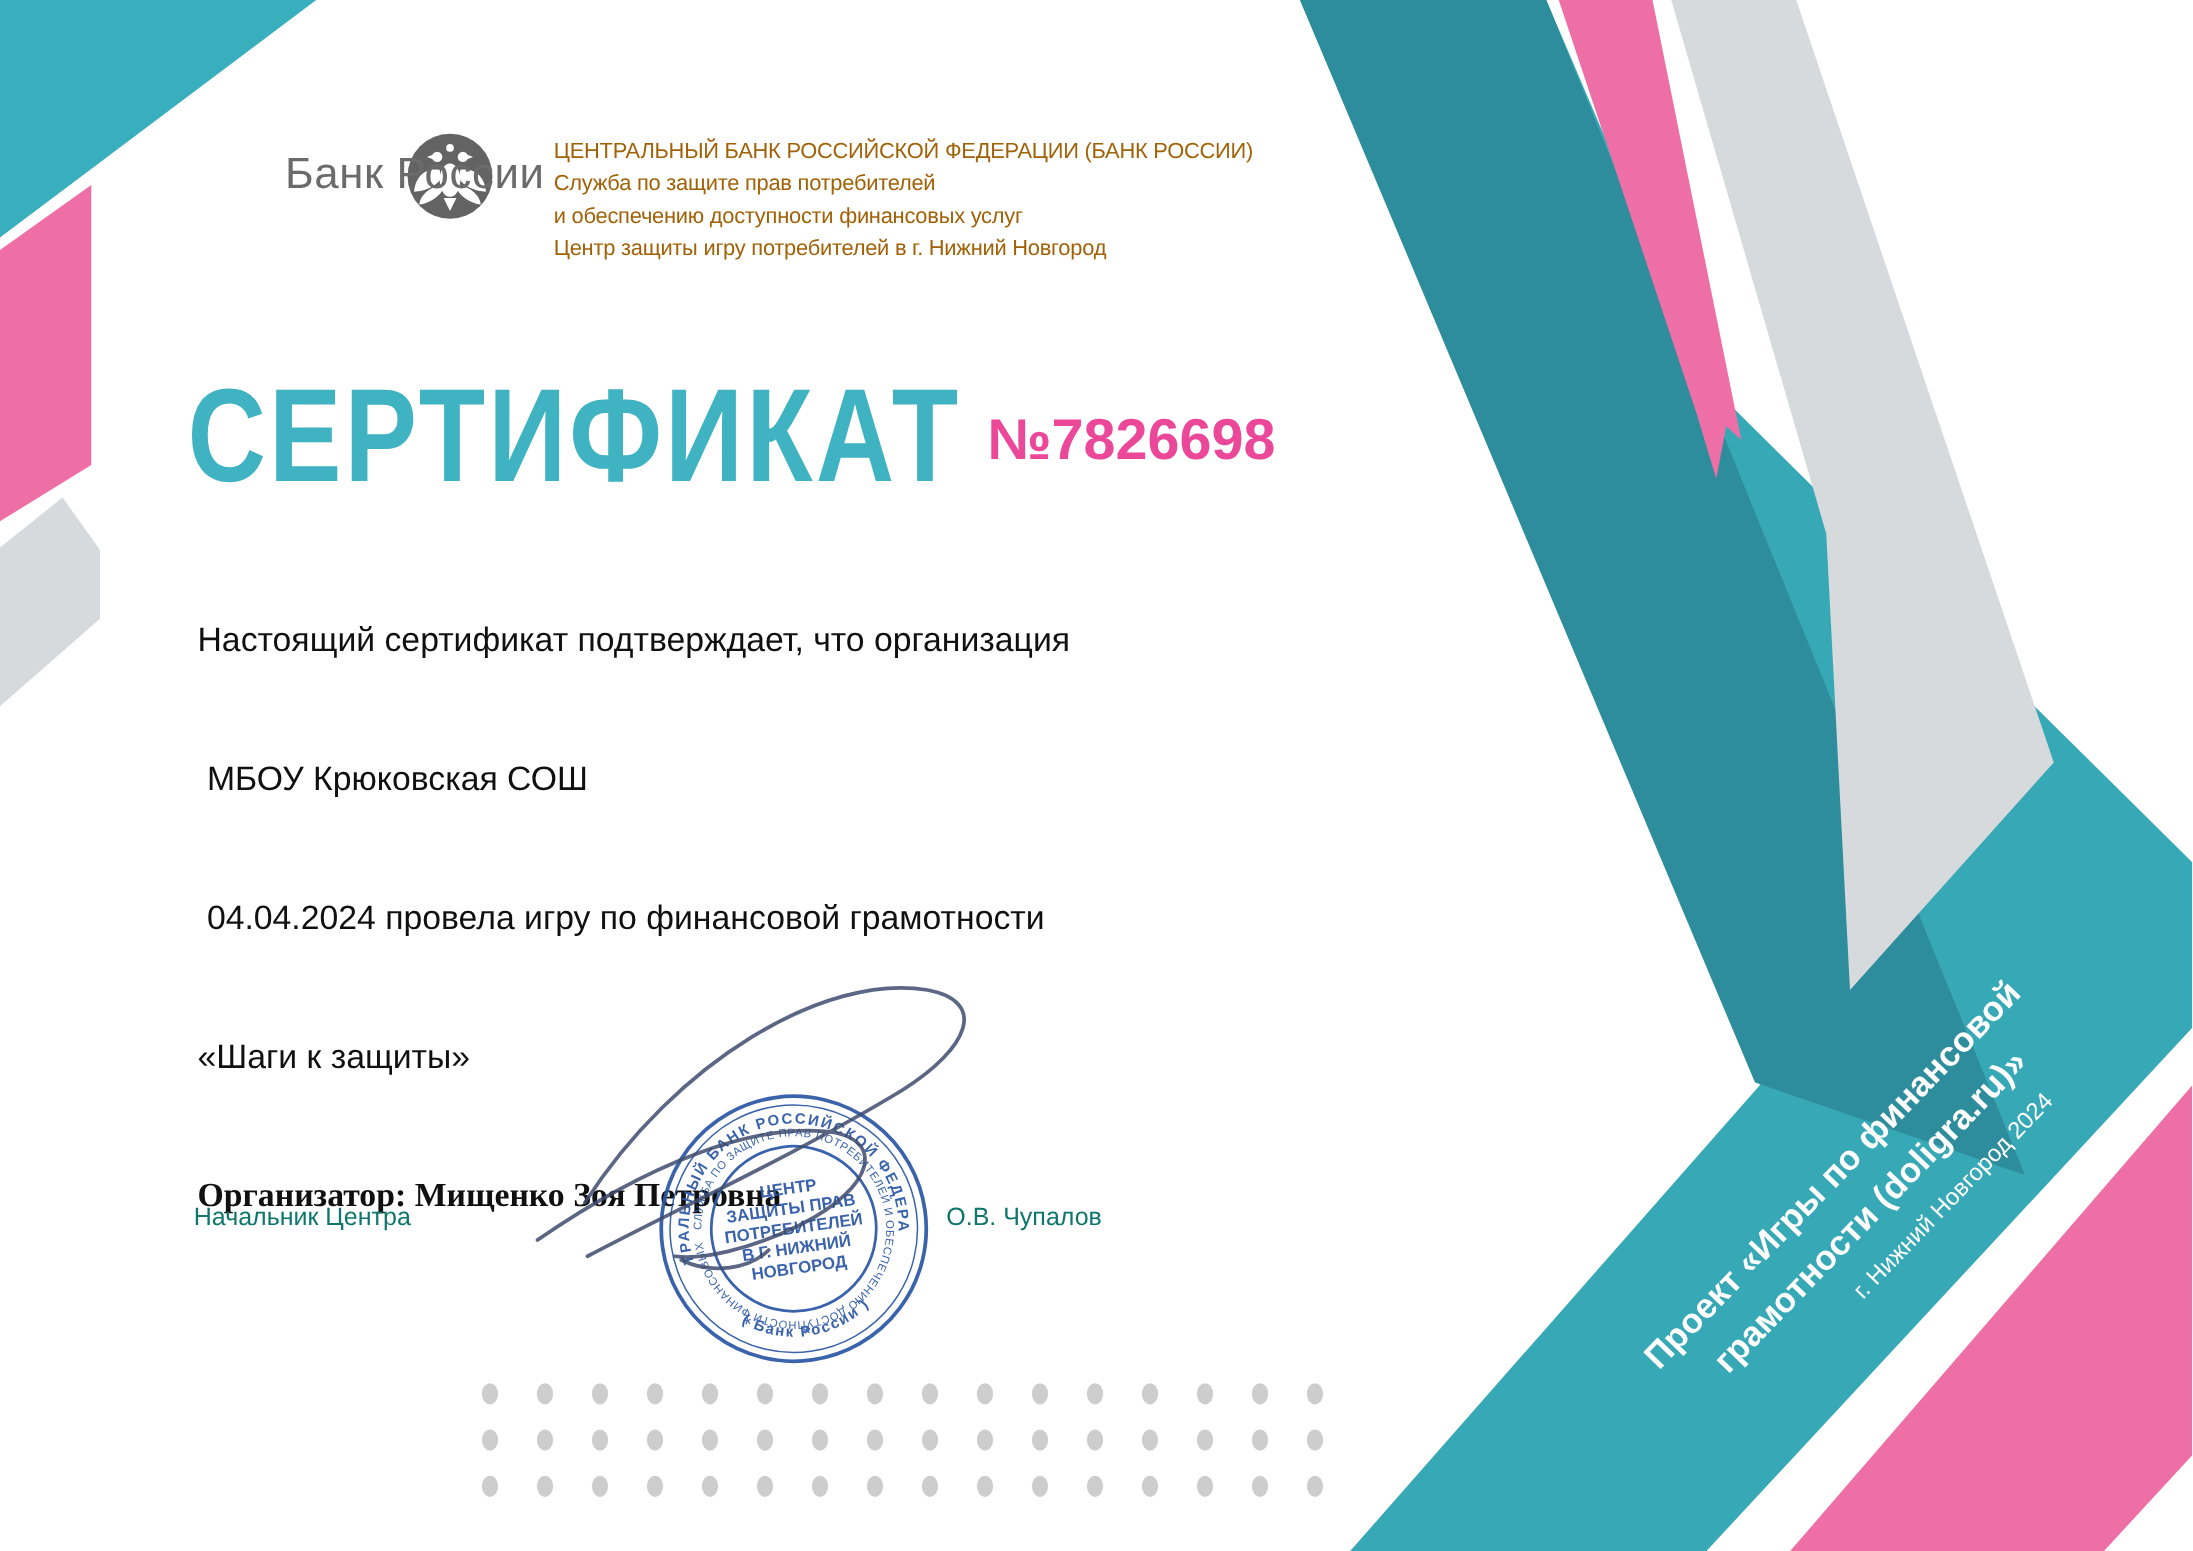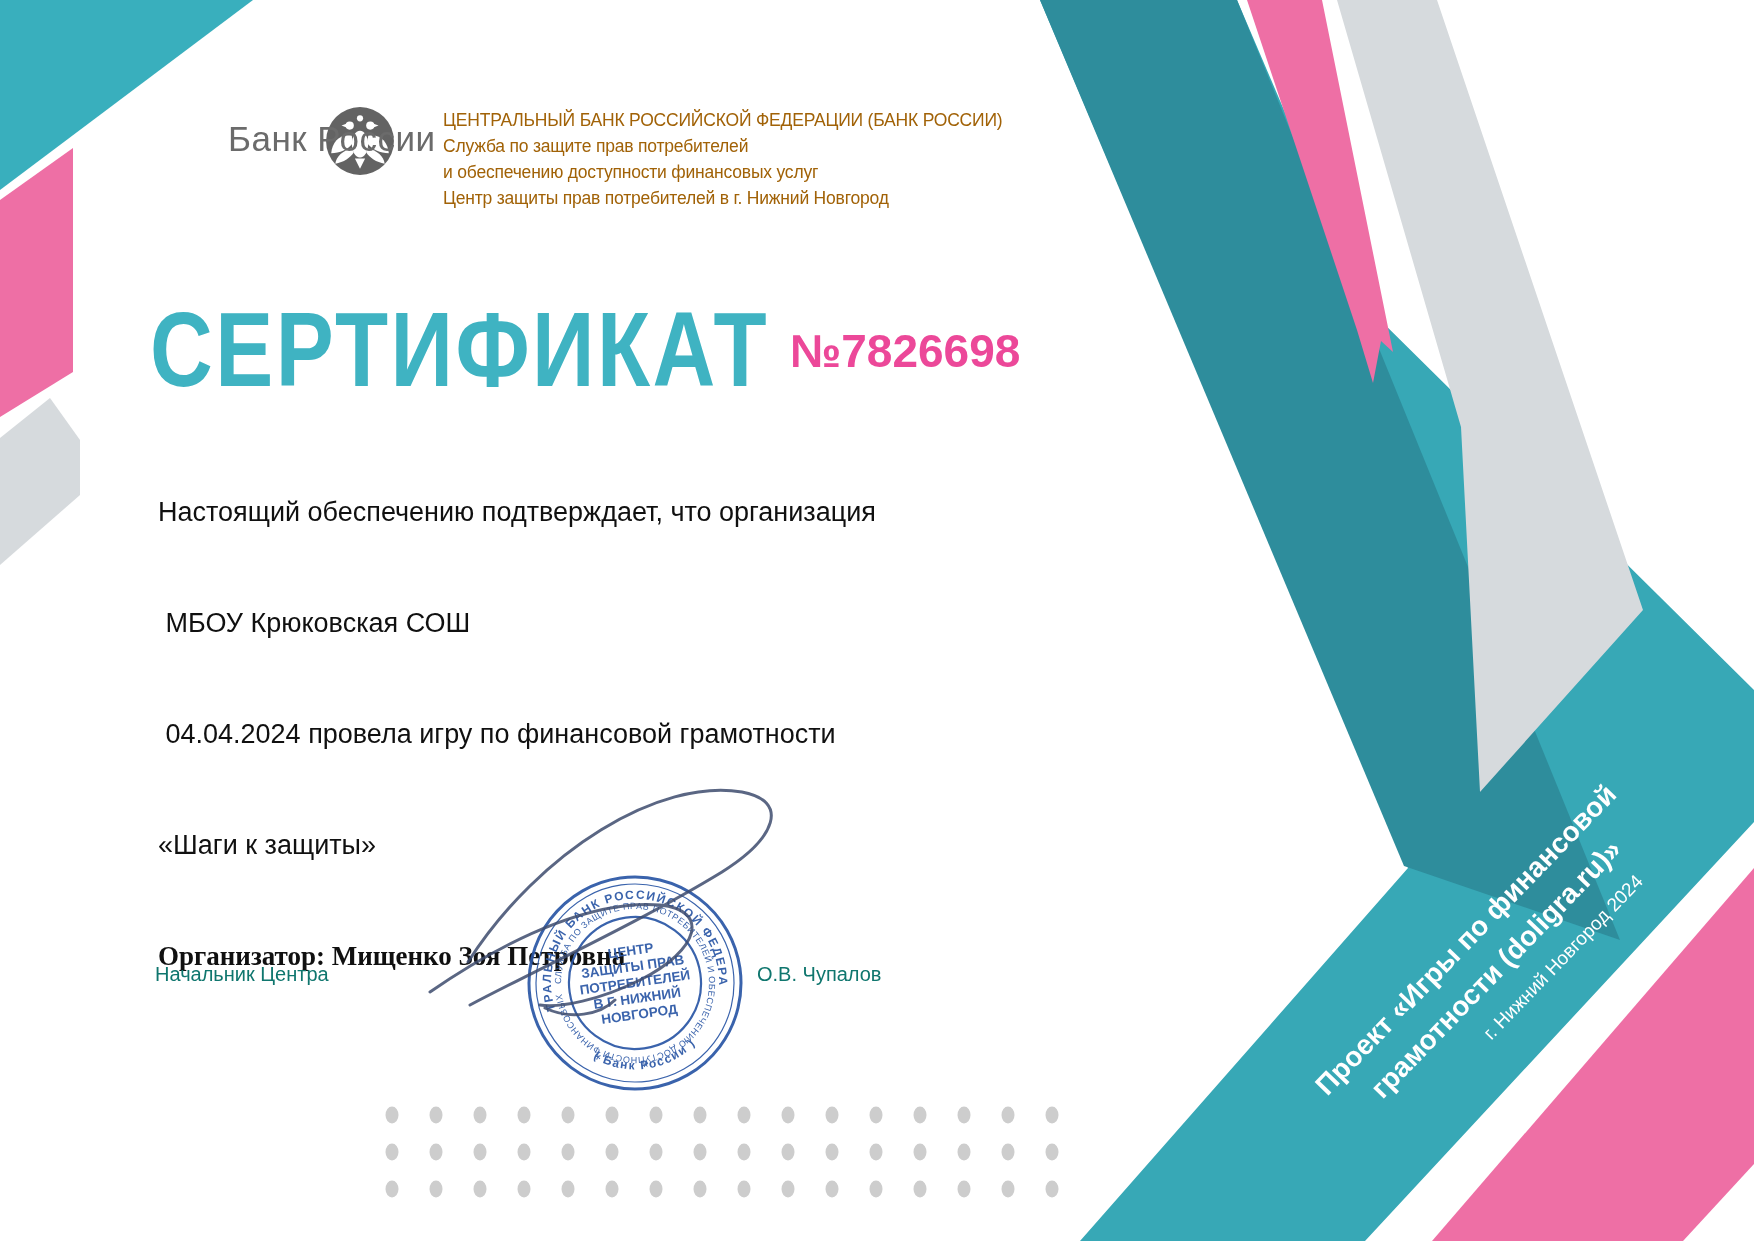--- a/index.html
+++ b/index.html
@@ -117,28 +117,28 @@
         <polygon points="30,52 40,52 35,62"></polygon>
       </g>
     </g>
   </svg>
   <div class="abs" id="brand-word">Банк России</div>
 
   <div class="abs" id="hdr">
     <div>ЦЕНТРАЛЬНЫЙ БАНК РОССИЙСКОЙ ФЕДЕРАЦИИ (БАНК РОССИИ)</div>
     <div>Служба по защите прав потребителей</div>
     <div>и обеспечению доступности финансовых услуг</div>
-    <div>Центр защиты прав потребителей в г. Нижний Новгород</div>
+    <div>Центр защиты игру потребителей в г. Нижний Новгород</div>
   </div>
 
   <div class="abs" id="title">СЕРТИФИКАТ</div>
   <div class="abs" id="cert-no">№7826698</div>
 
   <div class="abs" id="body-block">
-    <div>Настоящий обеспечению подтверждает, что организация</div>
+    <div>Настоящий сертификат подтверждает, что организация</div>
     <div> МБОУ Крюковская СОШ</div>
     <div> 04.04.2024 провела игру по финансовой грамотности</div>
     <div>«Шаги к защиты»</div>
     <div class="b">Организатор: Мищенко Зоя Петровна</div>
   </div>
 
   <div class="abs caption" id="cap-left">Начальник Центра</div>
   <div class="abs caption" id="cap-right">О.В. Чупалов</div>
 
   <svg class="abs" id="stamp" viewBox="0 0 240 240">

